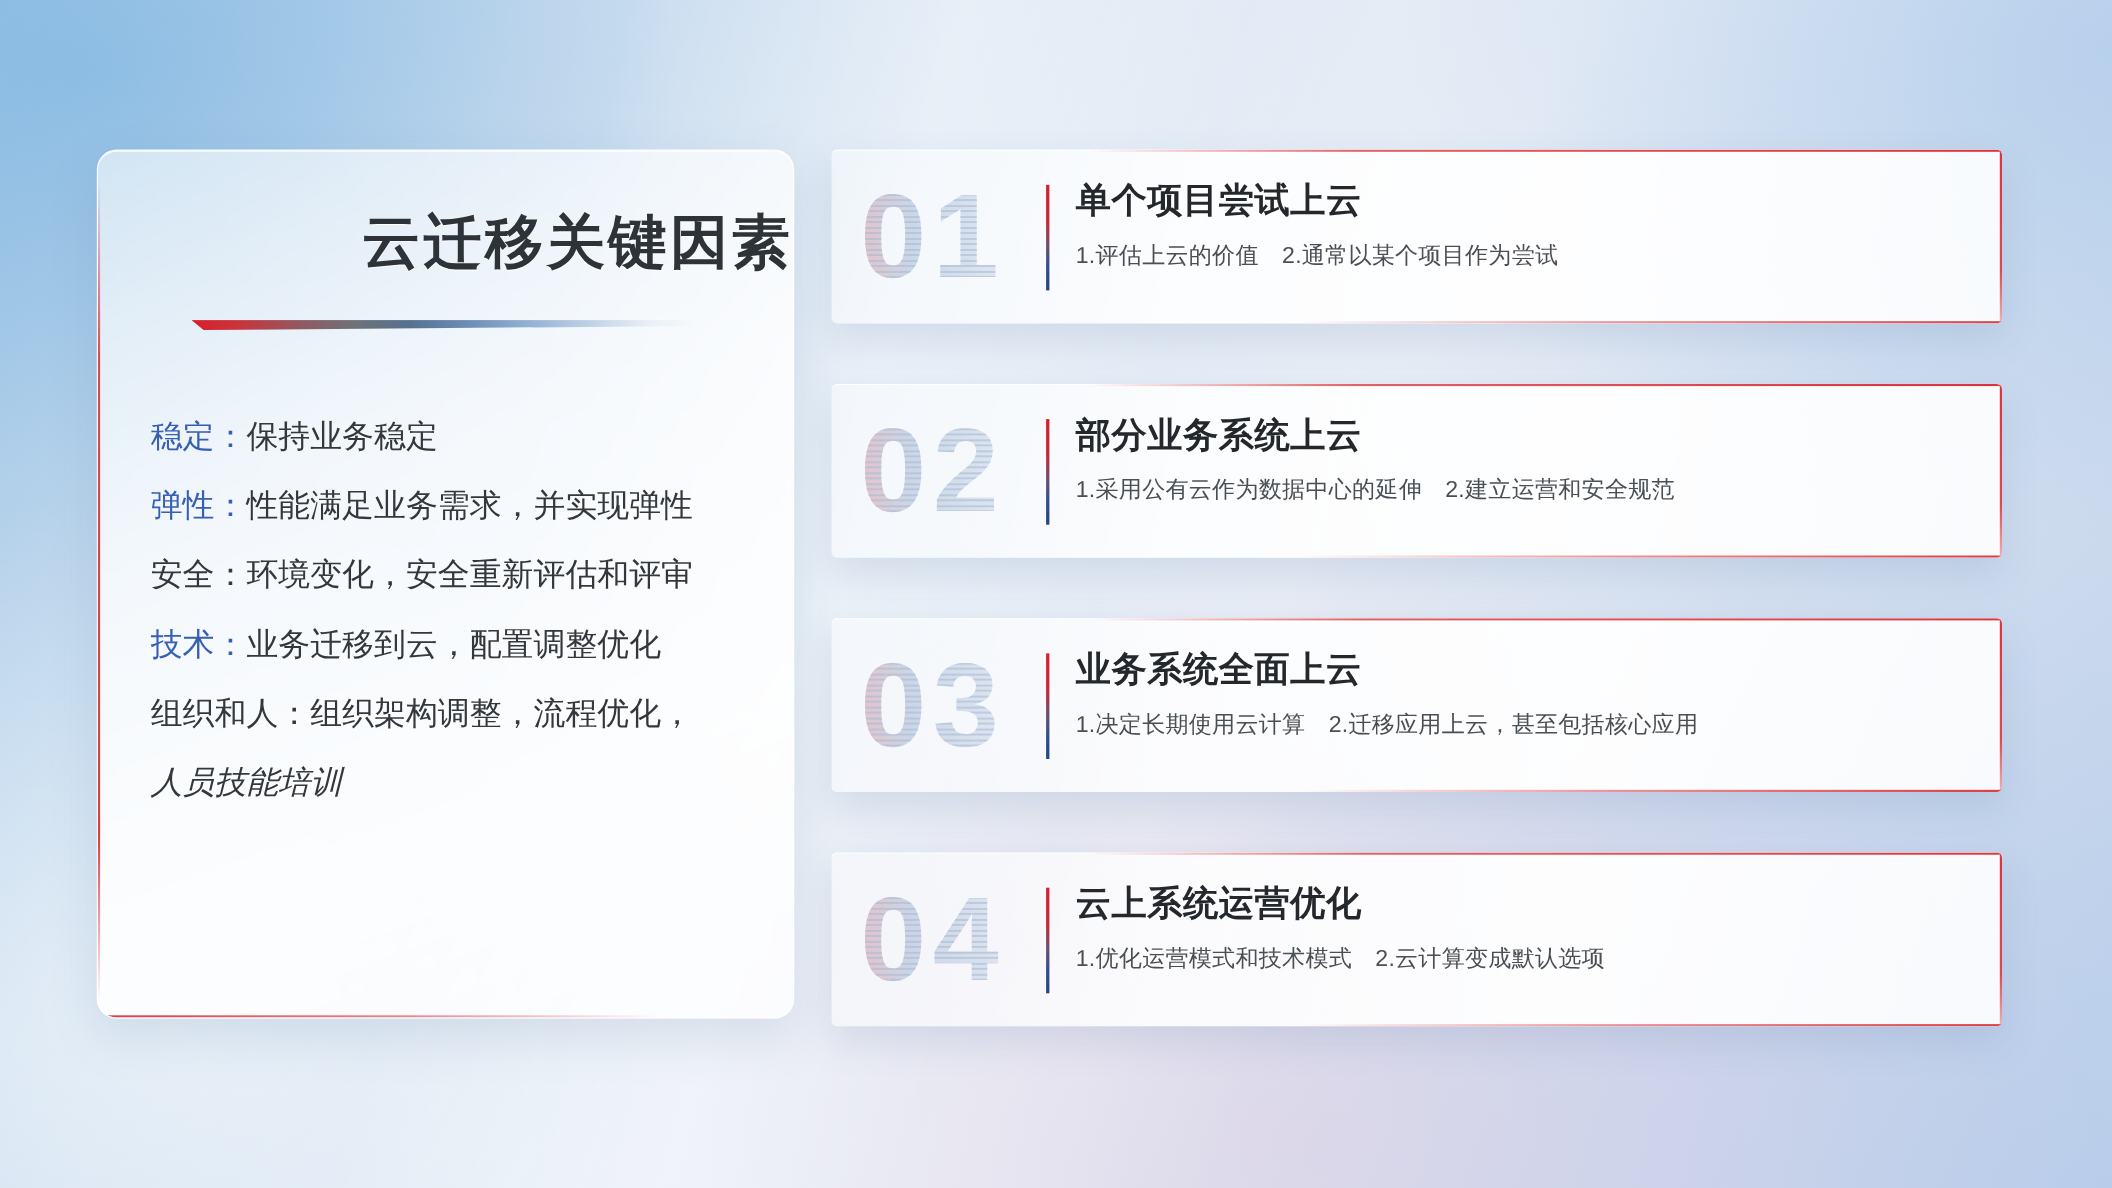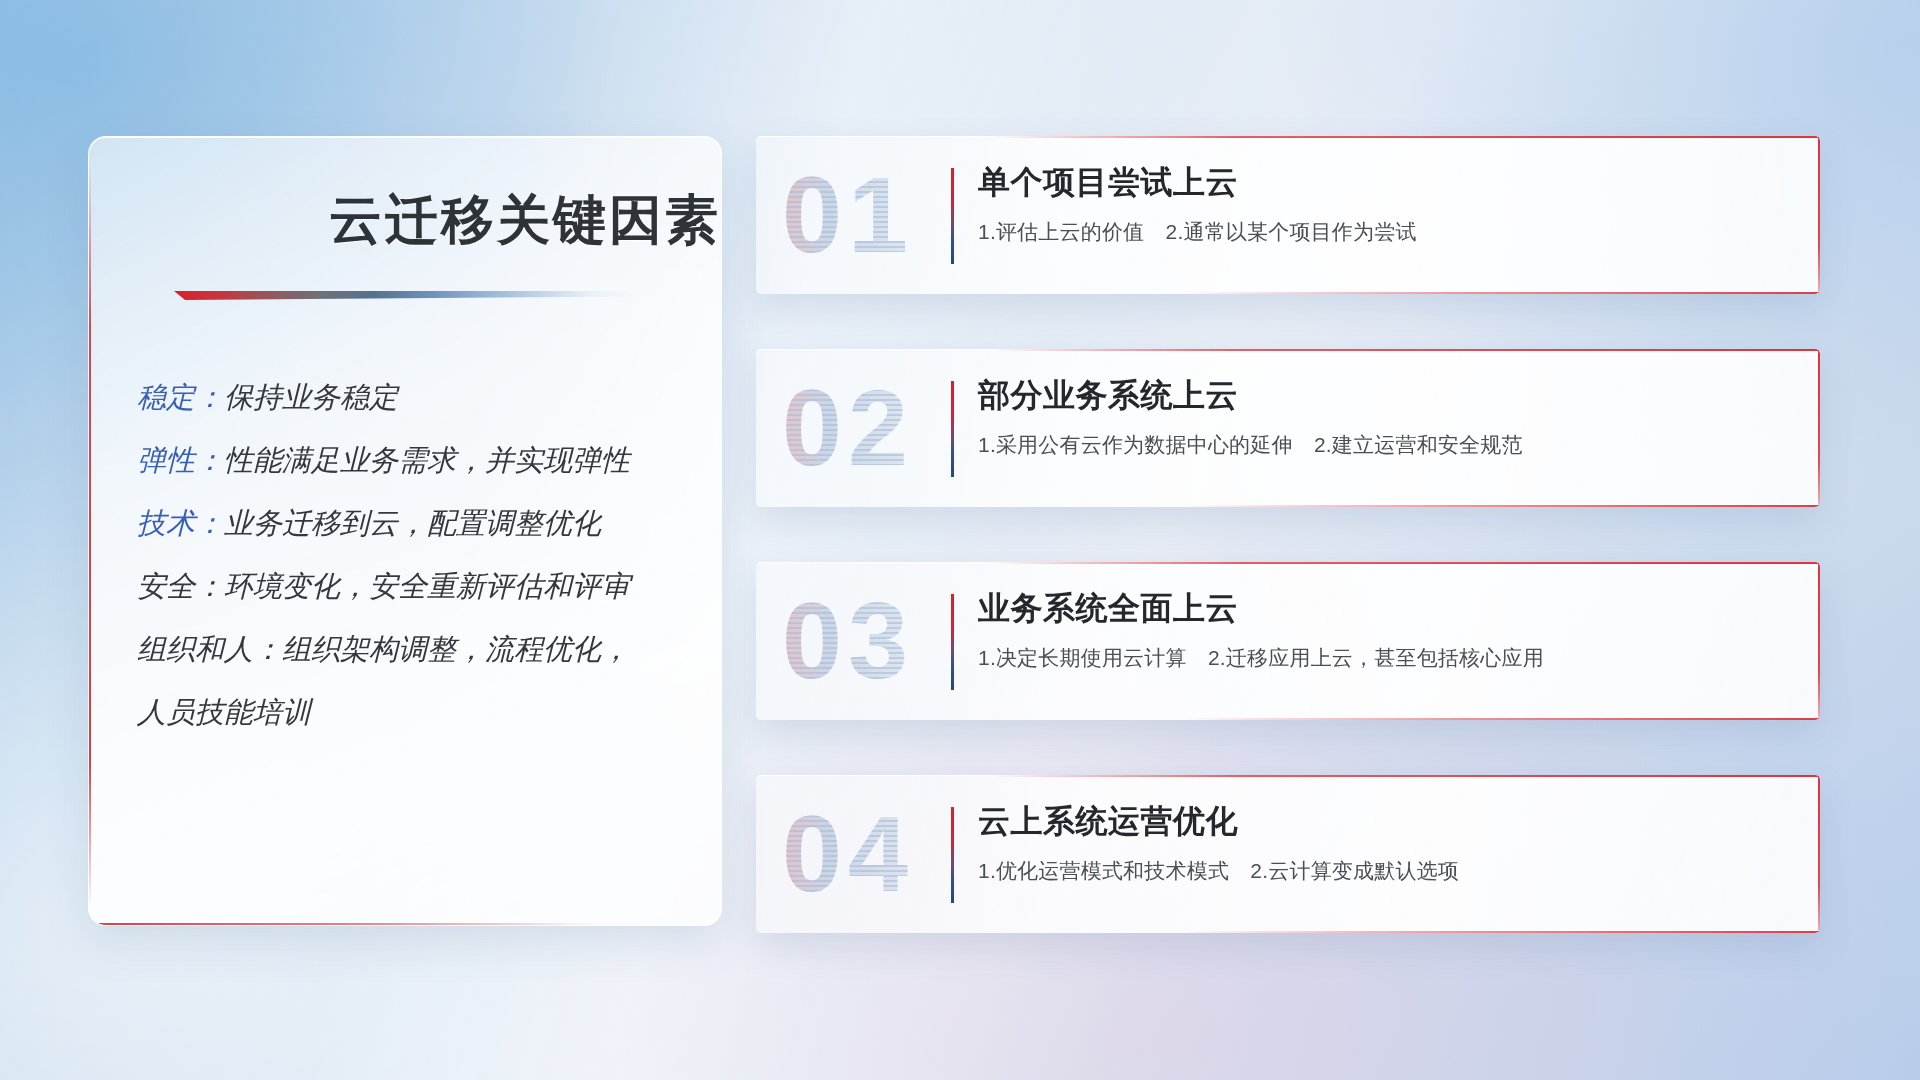--- a/index.html
+++ b/index.html
@@ -104,21 +104,20 @@
 
   .factor-list {
     margin: 66px 0 0 0;
     padding: 0 46px 0 48px;
   }
   .factor-row {
     font-size: 29px;
     line-height: 63px;
     color: #34383d;
     white-space: nowrap;
-    font-style: italic;
   }
   .factor-label { color: #3760b4; }
   .factor-label.neutral { color: #34383d; }
   .factor-text { color: #34383d; }
   .factor-cont { font-size: 29px; line-height: 63px; color: #34383d; font-style: italic; }
 
   
   .cards {
     position: absolute;
     left: 756px;
@@ -229,25 +228,25 @@
 
       <div class="factor-row">
         <span class="factor-label">稳定：</span><span class="factor-text">保持业务稳定</span>
       </div>
 
       <div class="factor-row">
         <span class="factor-label">弹性：</span><span class="factor-text">性能满足业务需求，并实现弹性</span>
       </div>
 
       <div class="factor-row">
+        <span class="factor-label neutral">安全：</span><span class="factor-text">环境变化，安全重新评估和评审</span>
+      </div>
+
+      <div class="factor-row">
         <span class="factor-label">技术：</span><span class="factor-text">业务迁移到云，配置调整优化</span>
-      </div>
-
-      <div class="factor-row">
-        <span class="factor-label neutral">安全：</span><span class="factor-text">环境变化，安全重新评估和评审</span>
       </div>
 
       <div class="factor-row">
         <span class="factor-label neutral">组织和人：</span><span class="factor-text">组织架构调整，流程优化，</span>
       </div>
 
       <div class="factor-cont">人员技能培训</div>
 
     </div>
   </section>

